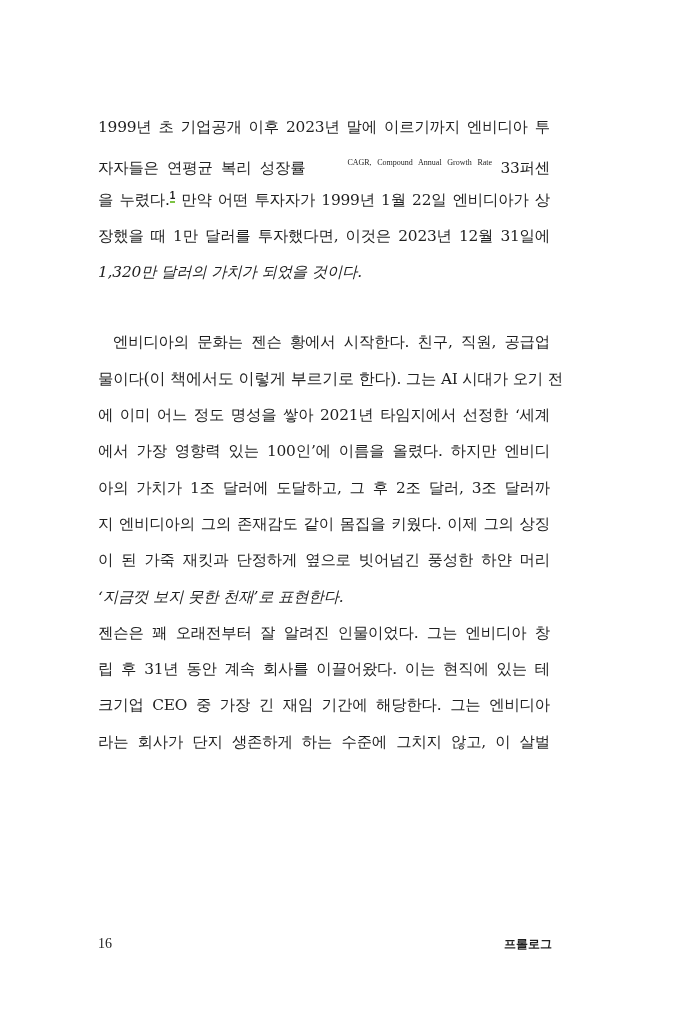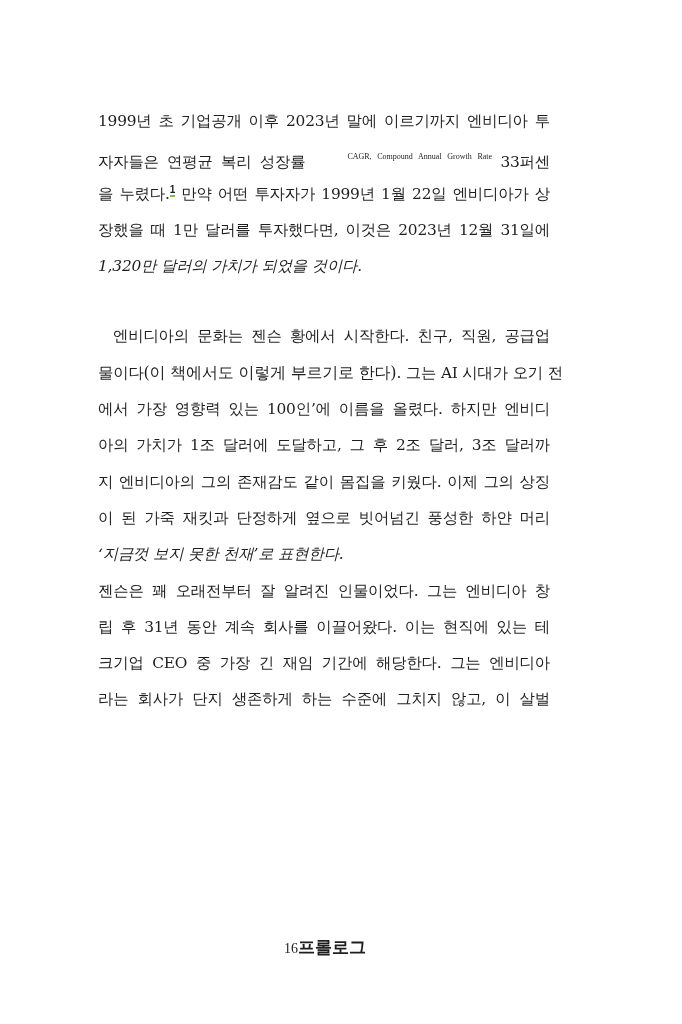--- a/index.html
+++ b/index.html
@@ -2,21 +2,21 @@
 <html><head>
   <meta charset="utf-8">
   <style>
     html, body { margin: 0; padding: 0; background: #ffffff; }
     body {
       width: 682px; height: 1024px; position: relative; overflow: hidden;
       font-family: "DejaVu Serif", "Liberation Serif", serif;
       color: #1e1e1e;
     }
     .page-body {
-      position: absolute; left: 98px; top: 103px; width: 452px;
+      position: absolute; left: 98px; top: 109px; width: 452px;
     }
     .line {
       height: 36.3px; line-height: 36.3px; font-size: 15.4px;
       white-space: nowrap; text-align: justify; text-align-last: justify;
       letter-spacing: -0.2px;
     }
     .line.last { text-align-last: left; font-style: italic; }
     .line.indent { padding-left: 15px; }
     .para-gap { height: 34px; }
     .small { font-size: 16px; }
@@ -25,43 +25,44 @@
       font-family: "Liberation Serif", serif;
       margin-left: 42px;
     }
     .fn {
       font-size: 10px; font-weight: bold; vertical-align: 6px;
       font-family: "Liberation Sans", sans-serif;
       border-bottom: 2px solid #7cc243; line-height: 10px;
     }
     .footer {
       position: absolute; left: 98px; right: 130px; top: 936px;
-      display: flex; justify-content: center; align-items: baseline;
+      display: flex; justify-content: space-between; align-items: baseline;
     }
     .page-number { font-size: 14px; font-family: "Liberation Serif", serif; }
-    .section-name { font-size: 17px; font-weight: bold; font-family: Liberation Mono, monospace; }
+    .section-name { font-size: 12px; font-weight: bold; font-family: Liberation Mono, monospace; }
   </style>
 </head>
 <body>
 
 <div class="page-body">
 
   <div>
     <div class="line">1999년 초 기업공개 이후 2023년 말에 이르기까지 엔비디아 투</div>
     <div class="line"><span>자자들은 연평균 복리 성장률</span><span class="sup-note">CAGR, Compound Annual Growth Rate</span><span> 33퍼센</span></div>
     <div class="line"><span>을 누렸다.</span><span class="fn">1</span><span> 만약 어떤 투자자가 1999년 1월 22일 엔비디아가 상</span></div>
     <div class="line">장했을 때 1만 달러를 투자했다면, 이것은 2023년 12월 31일에</div>
     <div class="line last">1,320만 달러의 가치가 되었을 것이다.</div>
   </div>
 
   <div class="para-gap"></div>
 
   <div>
     <div class="line indent">엔비디아의 문화는 젠슨 황에서 시작한다. 친구, 직원, 공급업</div>
     <div class="line"><span>물이다</span><span class="small">(이 책에서도 이렇게 부르기로 한다)</span><span>. 그는 AI 시대가 오기 전</span></div>
+    <div class="line">에 이미 어느 정도 명성을 쌓아 2021년 타임지에서 선정한 ‘세계</div>
     <div class="line">에서 가장 영향력 있는 100인’에 이름을 올렸다. 하지만 엔비디</div>
     <div class="line">아의 가치가 1조 달러에 도달하고, 그 후 2조 달러, 3조 달러까</div>
     <div class="line">지 엔비디아의 그의 존재감도 같이 몸집을 키웠다. 이제 그의 상징</div>
     <div class="line">이 된 가죽 재킷과 단정하게 옆으로 빗어넘긴 풍성한 하얀 머리</div>
     <div class="line last">‘지금껏 보지 못한 천재’로 표현한다.</div>
   </div>
 
   <div>
     <div class="line">젠슨은 꽤 오래전부터 잘 알려진 인물이었다. 그는 엔비디아 창</div>
     <div class="line">립 후 31년 동안 계속 회사를 이끌어왔다. 이는 현직에 있는 테</div>

